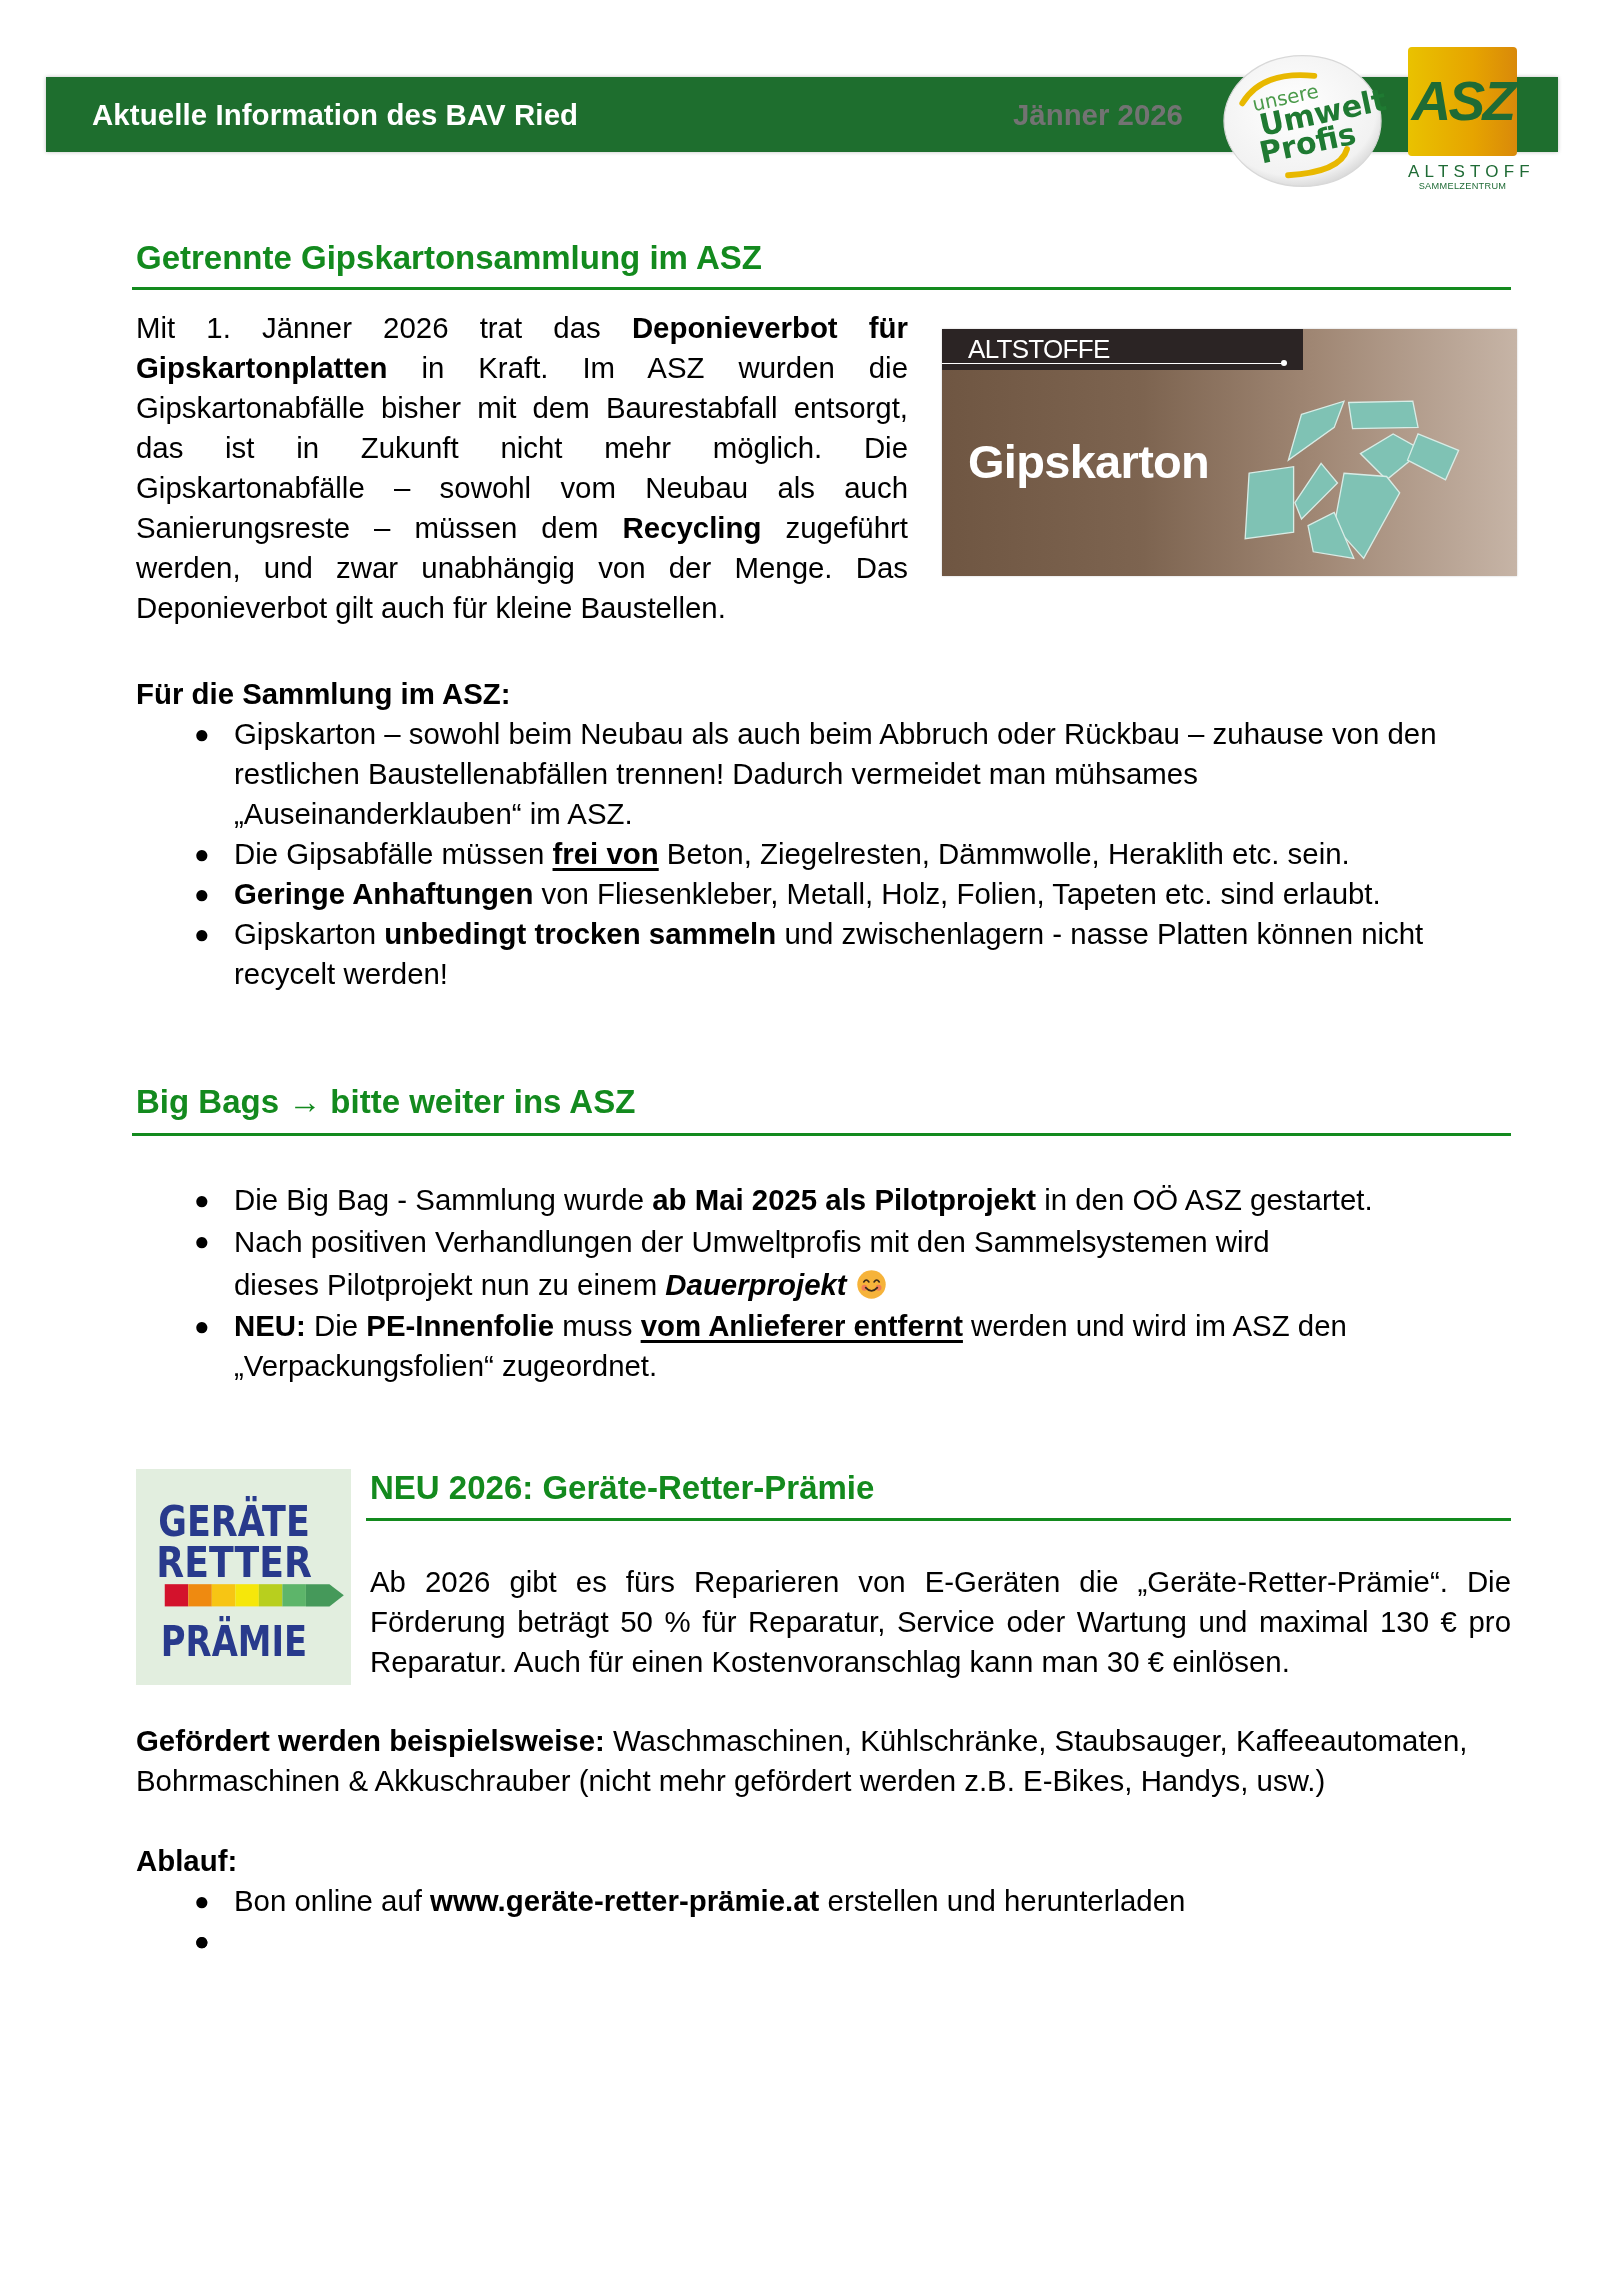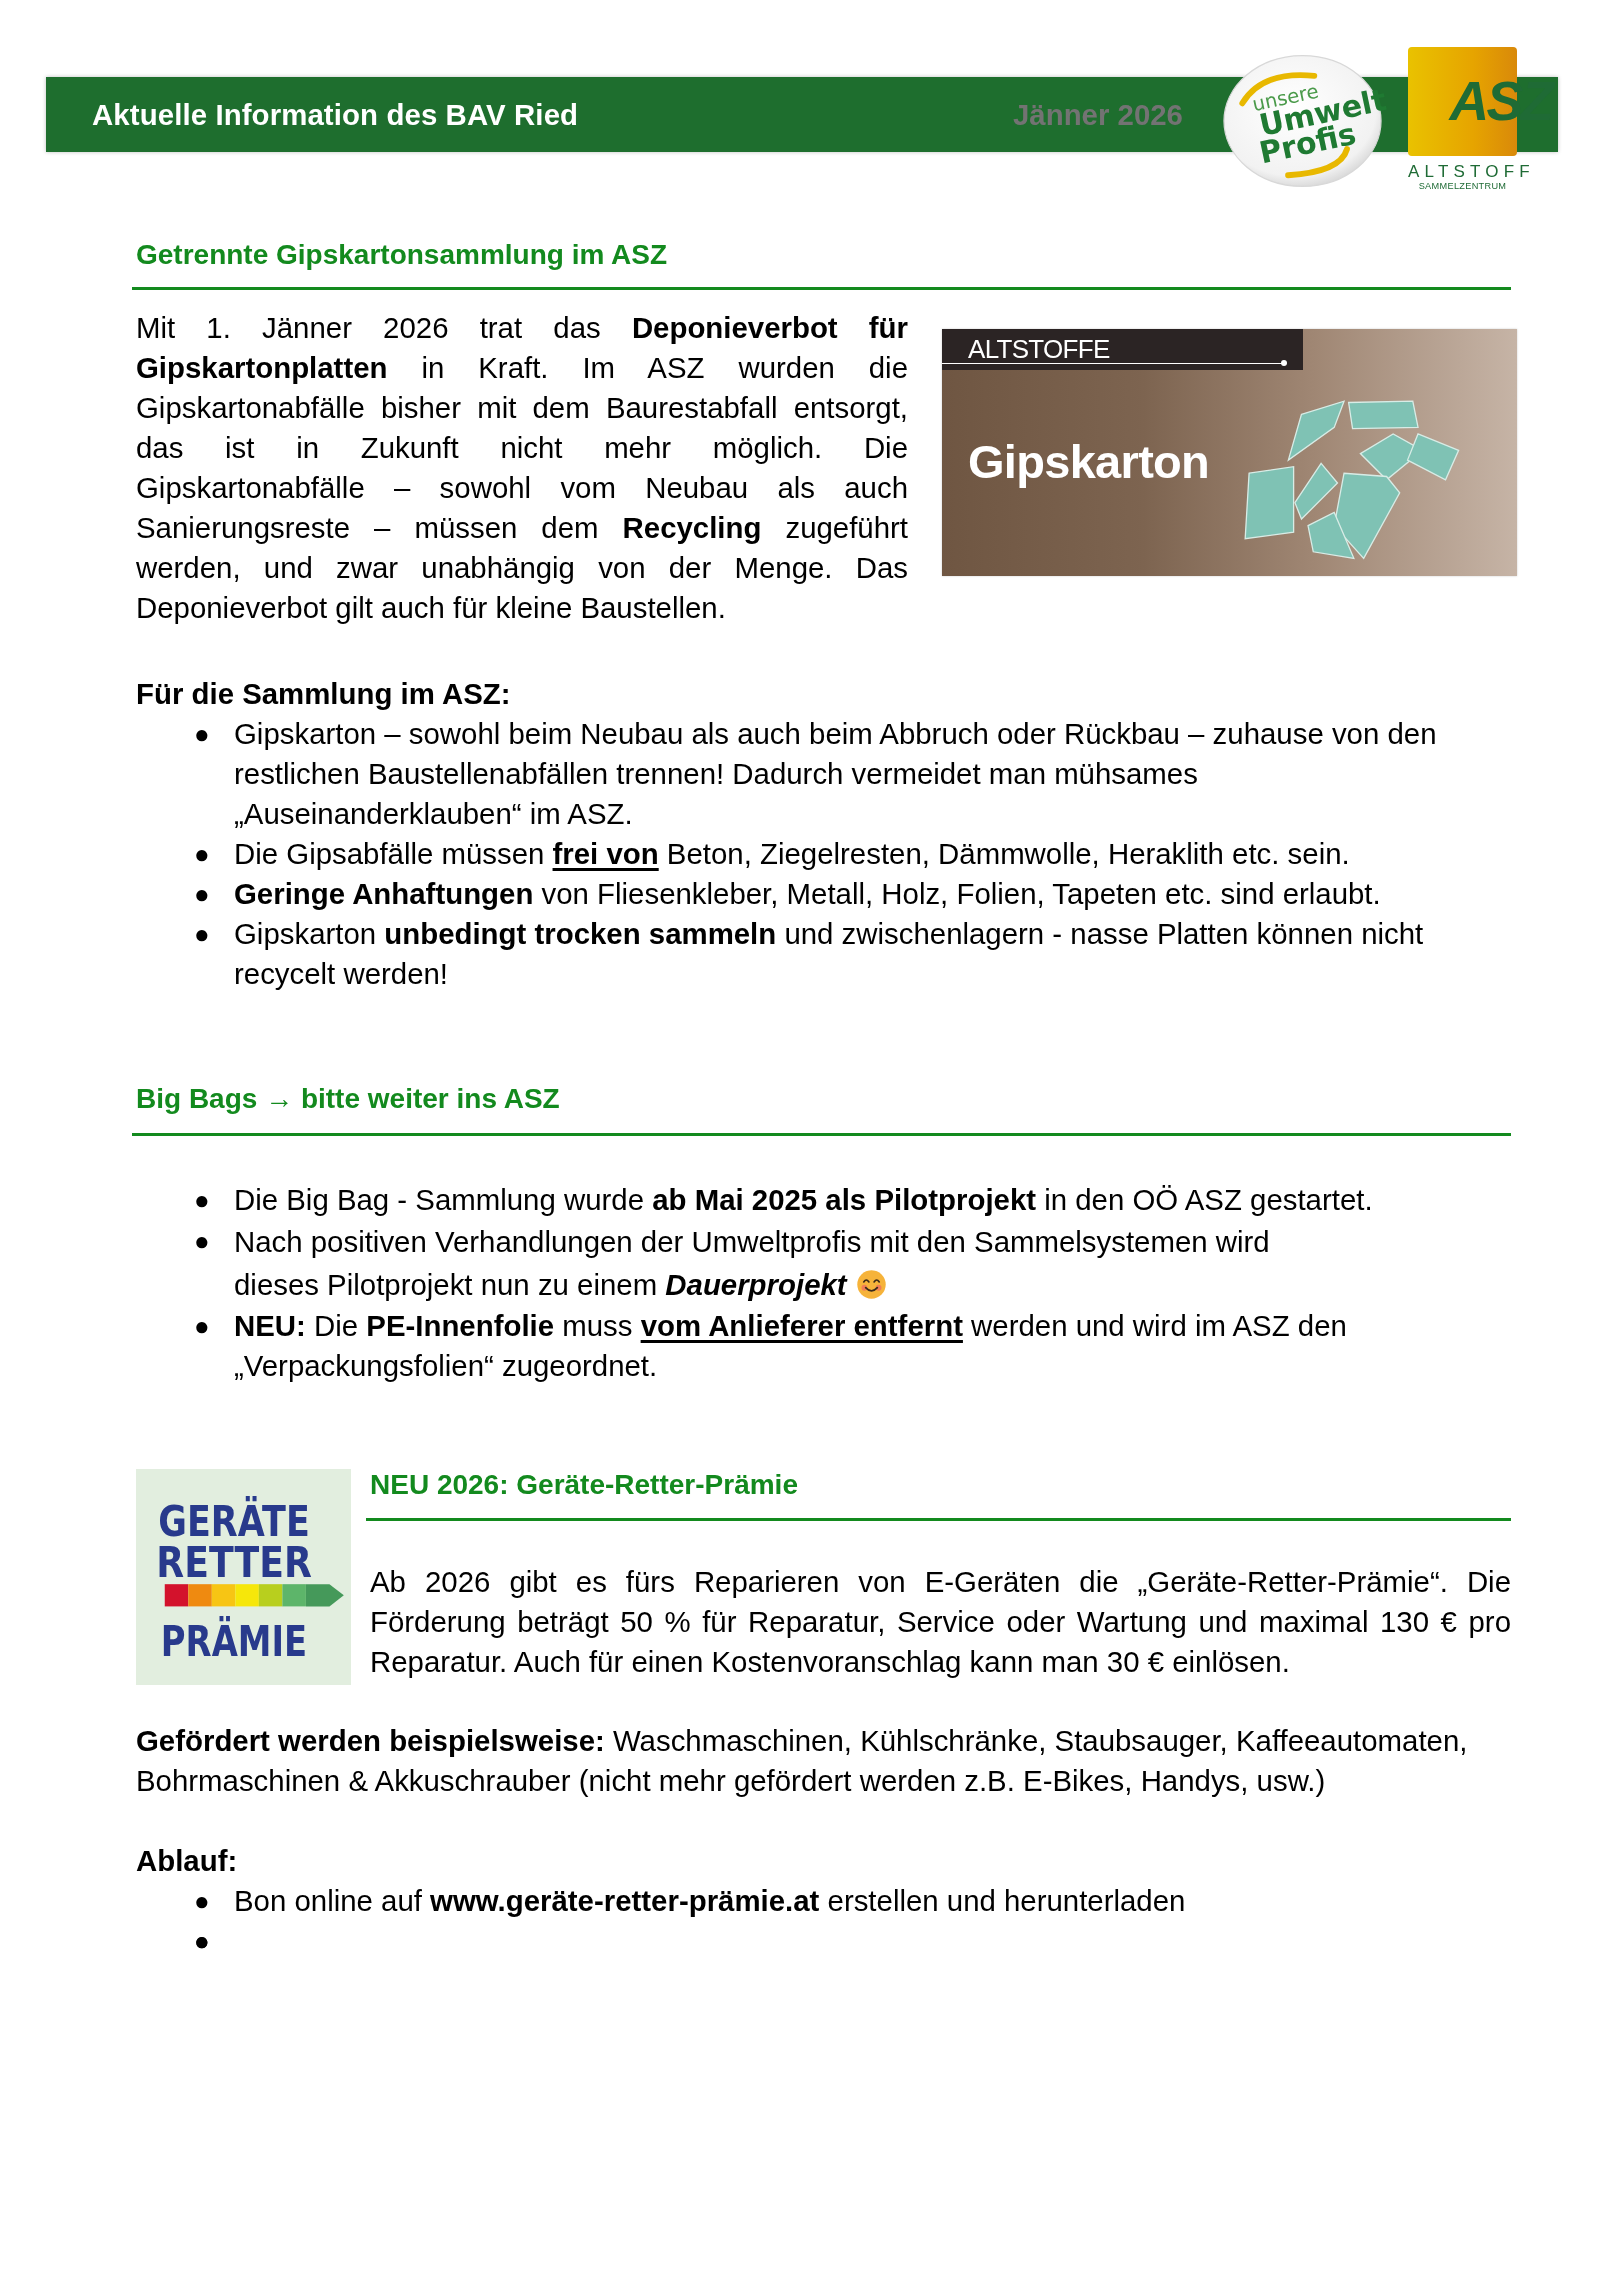--- a/index.html
+++ b/index.html
@@ -15,28 +15,28 @@
   #header-date { left:1013px; top:77px; height:75px; line-height:75px; color:#737373;
                  font-weight:bold; font-size:29.4px; }
 
   
   #umwelt-logo { left:1216px; top:51px; width:173px; height:140px; }
   
   #asz-logo { left:1408px; top:47px; width:109px; height:109px; border-radius:3.9px;
               background:linear-gradient(90deg,#e9c200 0%,#e6a400 60%,#d9890a 100%); }
   #asz-logo-text { left:1408px; top:47px; width:109px; height:109px; line-height:109px;
                    text-align:center; font-size:55px; font-weight:bold; font-style:italic;
-                   color:#1f6b35; letter-spacing:-2.6px;padding-left:38px; }
+                   color:#1f6b35; letter-spacing:-2.6px; }
   #asz-altstoff { left:1408px; top:162px; width:109px; text-align:center; font-size:17px;
                   color:#1f6b35; letter-spacing:5.2px; }
   #asz-sammel { left:1408px; top:181px; width:109px; text-align:center; font-size:9.2px;
                 color:#1f6b35; letter-spacing:0.3px; }
 
   
-  .h2 { color:#138a1e; font-weight:bold; font-size:28px; white-space:nowrap; }
+  .h2 { color:#138a1e; font-weight:bold; font-size:33px; white-space:nowrap; }
   .rule { height:3.3px; background:#138a1e; }
 
   .p { font-size:29.4px; line-height:40px; }
   .justify { text-align:justify; text-align-last:left; }
   b { font-weight:bold; }
 
   ul.bl { list-style:none; margin:0; padding:0; }
   ul.bl li { position:relative; padding-left:98px; font-size:29.4px; line-height:40px; }
   ul.bl li .bullet { position:absolute; left:58px; top:0; font-size:26px; }
 

